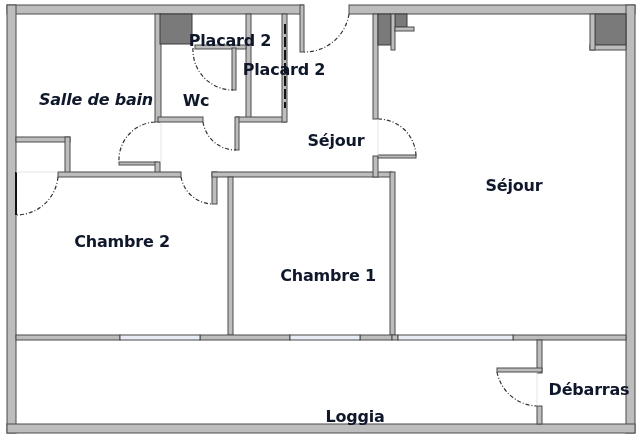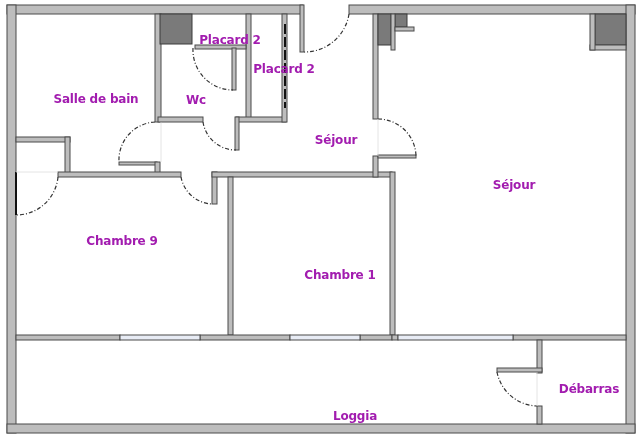--- a/index.html
+++ b/index.html
@@ -1,18 +1,18 @@
 <!DOCTYPE html>
 <html><head>
 <meta charset="utf-8">
 <style>
   html, body { margin: 0; padding: 0; background: #ffffff; }
   body { width: 640px; height: 439px; overflow: hidden; position: relative; font-family: "DejaVu Sans", sans-serif; }
   #plan { position: absolute; left: 0; top: 0; width: 640px; height: 439px; }
-  .label { position: absolute; font-family: "DejaVu Sans", sans-serif; font-weight: bold; font-size: 12px; color: #a21caf; white-space: nowrap; transform: translate(-50%, -50%); letter-spacing: -0.2px; }
+  .label { position: absolute; font-family: "DejaVu Sans", sans-serif; font-weight: bold; font-size: 16px; color: #0f172a; white-space: nowrap; transform: translate(-50%, -50%); letter-spacing: -0.2px; }
 </style>
 </head>
 <body>
 
 <svg id="plan" viewBox="0 0 640 439" xmlns="http://www.w3.org/2000/svg">
   <g fill="#bdbdbd" stroke="#4a4a4a" stroke-width="1">
 
     <rect x="7" y="5" width="296" height="9"></rect>
 
     <rect x="349" y="5" width="286" height="9"></rect>
@@ -118,22 +118,22 @@
   </g>
 
   <g stroke="#dddddd" stroke-width="0.8">
     <line x1="161" y1="122" x2="161" y2="162"></line>
     <line x1="16" y1="172" x2="58" y2="172"></line>
     <line x1="378" y1="119" x2="378" y2="156"></line>
     <line x1="537" y1="372" x2="537" y2="406"></line>
   </g>
 </svg>
 
-<div class="label" style="left:96px; top:99px;">Salle de bain</div>
+<div class="label" style="left:96px; top:99px;font-style:italic;">Salle de bain</div>
 <div class="label" style="left:196px; top:100px;">Wc</div>
 <div class="label" style="left:230px; top:40px;">Placard 2</div>
 <div class="label" style="left:284px; top:69px;">Placard 2</div>
 <div class="label" style="left:336px; top:140px;">Séjour</div>
 <div class="label" style="left:514px; top:185px;text-align:right;">Séjour</div>
-<div class="label" style="left:122px; top:241px;">Chambre 9</div>
-<div class="label" style="left:340px; top:275px;">Chambre 1</div>
+<div class="label" style="left:122px; top:241px;">Chambre 2</div>
+<div class="label" style="left:328px; top:275px;">Chambre 1</div>
 <div class="label" style="left:355px; top:416px;text-align:center;">Loggia</div>
 <div class="label" style="left:589px; top:389px;">Débarras</div>
 
 </body></html>

